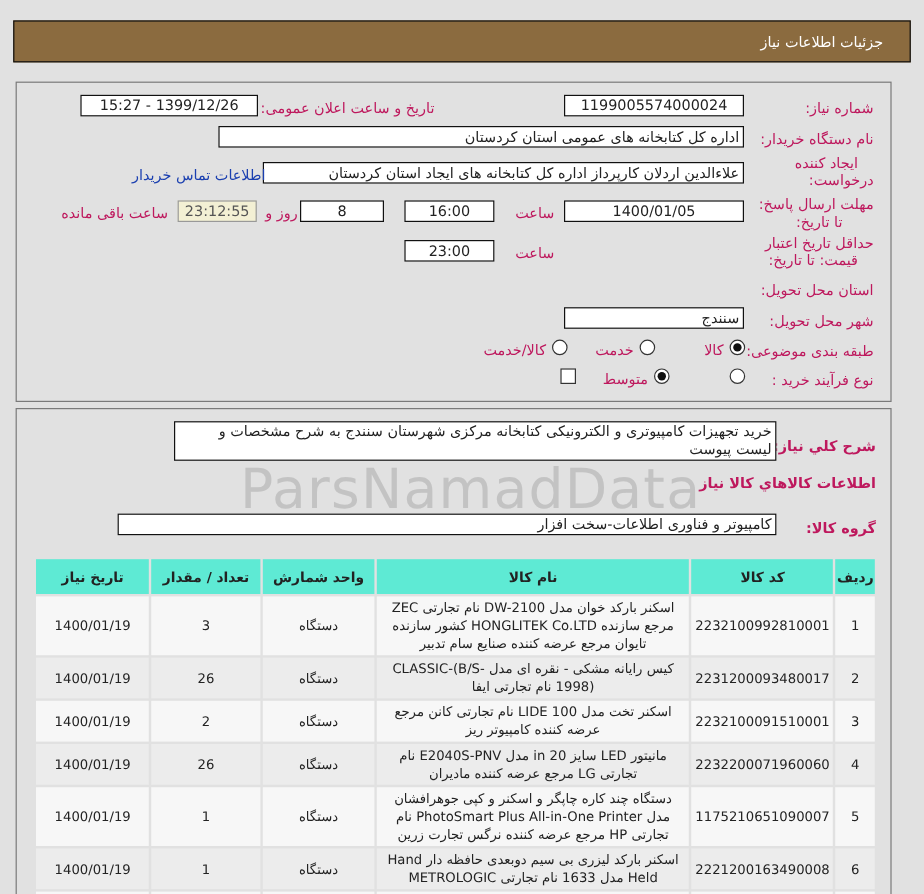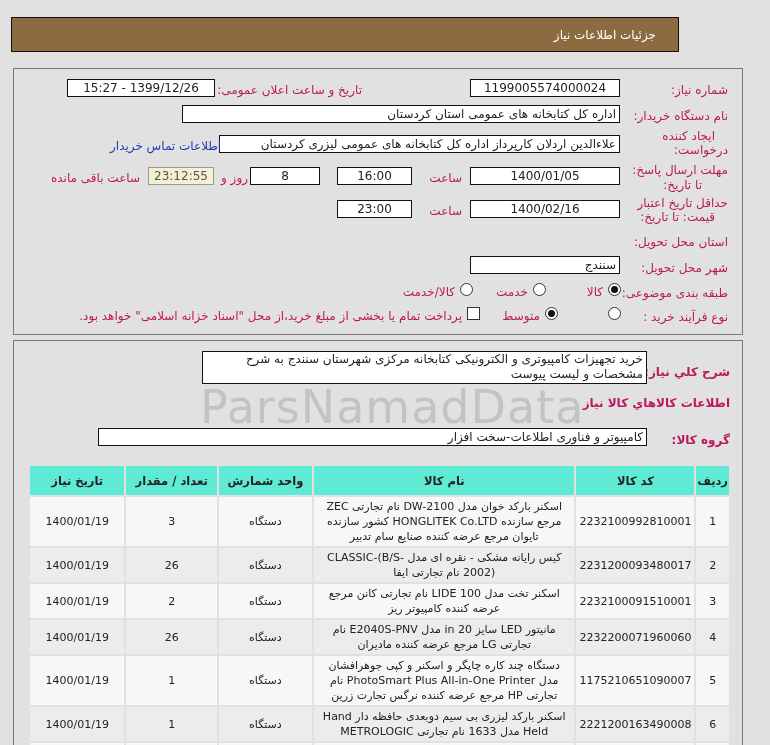--- a/index.html
+++ b/index.html
@@ -33,52 +33,51 @@
   table.items td { text-align:center; line-height:15px; padding:2px 3px; color:#222; }
   table.items tr.odd td { background:#f7f7f7; }
   table.items tr.even td { background:#ececec; }
   table.items td.name { font-size:11px; }
   .watermark { position:absolute; left:200px; top:380px; font-size:46px; font-weight:normal;
      color:rgba(160,160,160,0.45); font-family:"DejaVu Sans", sans-serif; direction:ltr; letter-spacing:1px; }
 </style>
 </head>
 <body>
 
-<div class="hdr" style="left:11px;width:668px;">
+<div class="hdr" style="left:11px;width:748px;">
   <span class="hdr-title">جزئیات اطلاعات نیاز</span>
 </div>
 
 <div class="panel" style="left:13px;top:68px;width:730px;height:267px;">
 
   <span class="lbl" style="right:14px;top:14px;">شماره نیاز:</span>
   <div class="box center" style="right:122px;top:10px;width:150px;height:18px;">1199005574000024</div>
   <span class="lbl" style="right:380px;top:14px;">تاریخ و ساعت اعلان عمومی:</span>
   <div class="box center" style="left:53px;top:10px;width:148px;height:18px;">1399/12/26 - 15:27</div>
 
   <span class="lbl" style="right:14px;top:40px;">نام دستگاه خریدار:</span>
   <div class="box" style="right:122px;top:36px;width:438px;height:18px;">اداره کل کتابخانه های عمومی استان کردستان</div>
 
   <span class="lbl" style="right:27px;top:60px;">ایجاد کننده</span>
   <span class="lbl" style="right:14px;top:74px;">درخواست:</span>
-  <div class="box" style="right:122px;top:66px;width:401px;height:18px;">علاءالدین اردلان کارپرداز اداره کل کتابخانه های عمومی لیزری کردستان</div>
+  <div class="box" style="right:122px;top:66px;width:401px;height:18px;">علاءالدین اردلان کارپرداز اداره کل کتابخانه های ایجاد استان کردستان</div>
   <span class="lbl link" style="left:96px;top:70px;">اطلاعات تماس خریدار</span>
 
   <span class="lbl" style="right:14px;top:94px;">مهلت ارسال پاسخ:</span>
   <span class="lbl" style="right:40px;top:109px;">تا تاریخ:</span>
   <div class="box center" style="right:122px;top:98px;width:150px;height:18px;">1400/01/05</div>
   <span class="lbl" style="right:280px;top:102px;">ساعت</span>
   <div class="box center" style="right:330px;top:98px;width:75px;height:18px;">16:00</div>
   <div class="box center" style="left:236px;top:98px;width:70px;height:18px;">8</div>
   <span class="lbl" style="left:207px;top:102px;">روز و</span>
   <div class="box center" style="left:134px;top:98px;width:66px;height:18px;background:#f3f0d4;color:#555;border-color:#999;">23:12:55</div>
   <span class="lbl" style="left:37px;top:102px;">ساعت باقی مانده</span>
 
   <span class="lbl" style="right:14px;top:127px;">حداقل تاریخ اعتبار</span>
   <span class="lbl" style="right:27px;top:141px;">قیمت: تا تاریخ:</span>
-  <div class="box center" style="right:122px;top:131px;width:150px;height:18px;">1400/02/16</div>
   <span class="lbl" style="right:280px;top:135px;">ساعت</span>
   <div class="box center" style="right:330px;top:131px;width:75px;height:18px;">23:00</div>
 
   <span class="lbl" style="right:14px;top:166px;">استان محل تحویل:</span>
 
   <span class="lbl" style="right:14px;top:192px;">شهر محل تحویل:</span>
   <div class="box" style="right:122px;top:187px;width:150px;height:18px;">سنندج</div>
 
   <span class="lbl" style="right:14px;top:217px;">طبقه بندی موضوعی:</span>
   <span class="radio on" style="right:121px;top:214px;"></span>
@@ -87,26 +86,25 @@
   <span class="lbl" style="right:214px;top:216px;">خدمت</span>
   <span class="radio" style="right:269px;top:214px;"></span>
   <span class="lbl" style="right:287px;top:216px;">کالا/خدمت</span>
 
   <span class="lbl" style="right:14px;top:241px;">نوع فرآیند خرید :</span>
   <span class="radio" style="right:121px;top:238px;"></span>
   <span class="lbl" style="right:139px;top:240px;margin-top:48px;">جزیی</span>
   <span class="radio on" style="right:184px;top:238px;"></span>
   <span class="lbl" style="right:202px;top:240px;">متوسط</span>
   <span class="check" style="right:262px;top:238px;"></span>
-  <span class="lbl" style="right:280px;top:240px;">پرداخت تمام یا بخشی از مبلغ خرید،از محل "اسناد خزانه اسلامی" خواهد بود.</span>
 </div>
 
 <div class="panel" style="left:13px;top:340px;width:730px;height:420px;">
   <span class="lbl bold" style="right:12px;top:24px;">شرح کلي نياز:</span>
-  <div class="box" style="right:95px;top:10px;width:445px;height:33px;white-space:normal;line-height:15px;">خرید تجهیزات کامپیوتری و الکترونیکی کتابخانه مرکزی شهرستان سنندج به شرح مشخصات و لیست پیوست</div>
+  <div class="box" style="right:95px;top:10px;width:502px;height:33px;white-space:normal;line-height:15px;">خرید تجهیزات کامپیوتری و الکترونیکی کتابخانه مرکزی شهرستان سنندج به شرح مشخصات و لیست پیوست</div>
   <span class="lbl bold" style="right:12px;top:55px;">اطلاعات کالاهاي کالا نياز</span>
   <span class="lbl bold" style="right:12px;top:92px;">گروه کالا:</span>
   <div class="box" style="right:95px;top:87px;width:549px;height:18px;">کامپیوتر و فناوری اطلاعات-سخت افزار</div>
 </div>
 
 <div class="watermark">ParsNamadData</div>
 
 <table class="items">
   <thead>
     <tr>
@@ -123,21 +121,21 @@
       <td>1</td>
       <td>2232100992810001</td>
       <td class="name">اسکنر بارکد خوان مدل DW-2100 نام تجارتی ZEC مرجع سازنده HONGLITEK Co.LTD کشور سازنده تایوان مرجع عرضه کننده صنایع سام تدبیر</td>
       <td>دستگاه</td>
       <td>3</td>
       <td>1400/01/19</td>
     </tr>
     <tr class="even" style="height:30px">
       <td>2</td>
       <td>2231200093480017</td>
-      <td class="name">کیس رایانه مشکی - نقره ای مدل CLASSIC-(B/S-2002) نام تجارتی ایفا</td>
+      <td class="name">کیس رایانه مشکی - نقره ای مدل CLASSIC-(B/S-1998) نام تجارتی ایفا</td>
       <td>دستگاه</td>
       <td>26</td>
       <td>1400/01/19</td>
     </tr>
     <tr class="odd" style="height:30px">
       <td>3</td>
       <td>2232100091510001</td>
       <td class="name">اسکنر تخت مدل LIDE 100 نام تجارتی کانن مرجع عرضه کننده کامپیوتر ریز</td>
       <td>دستگاه</td>
       <td>2</td>

